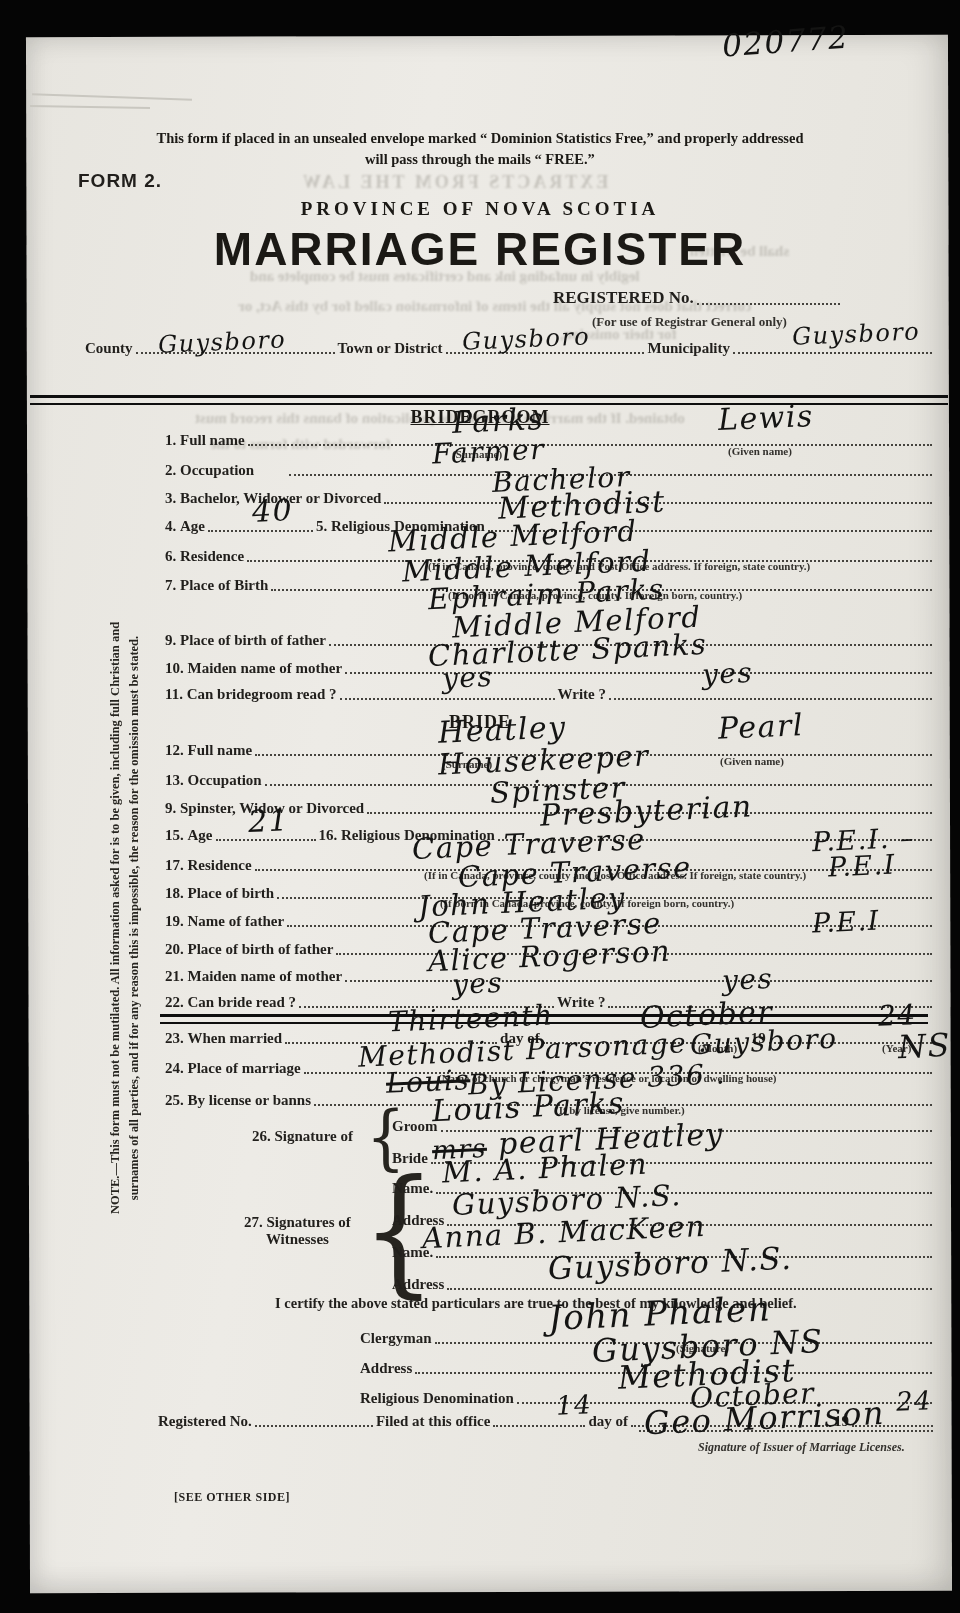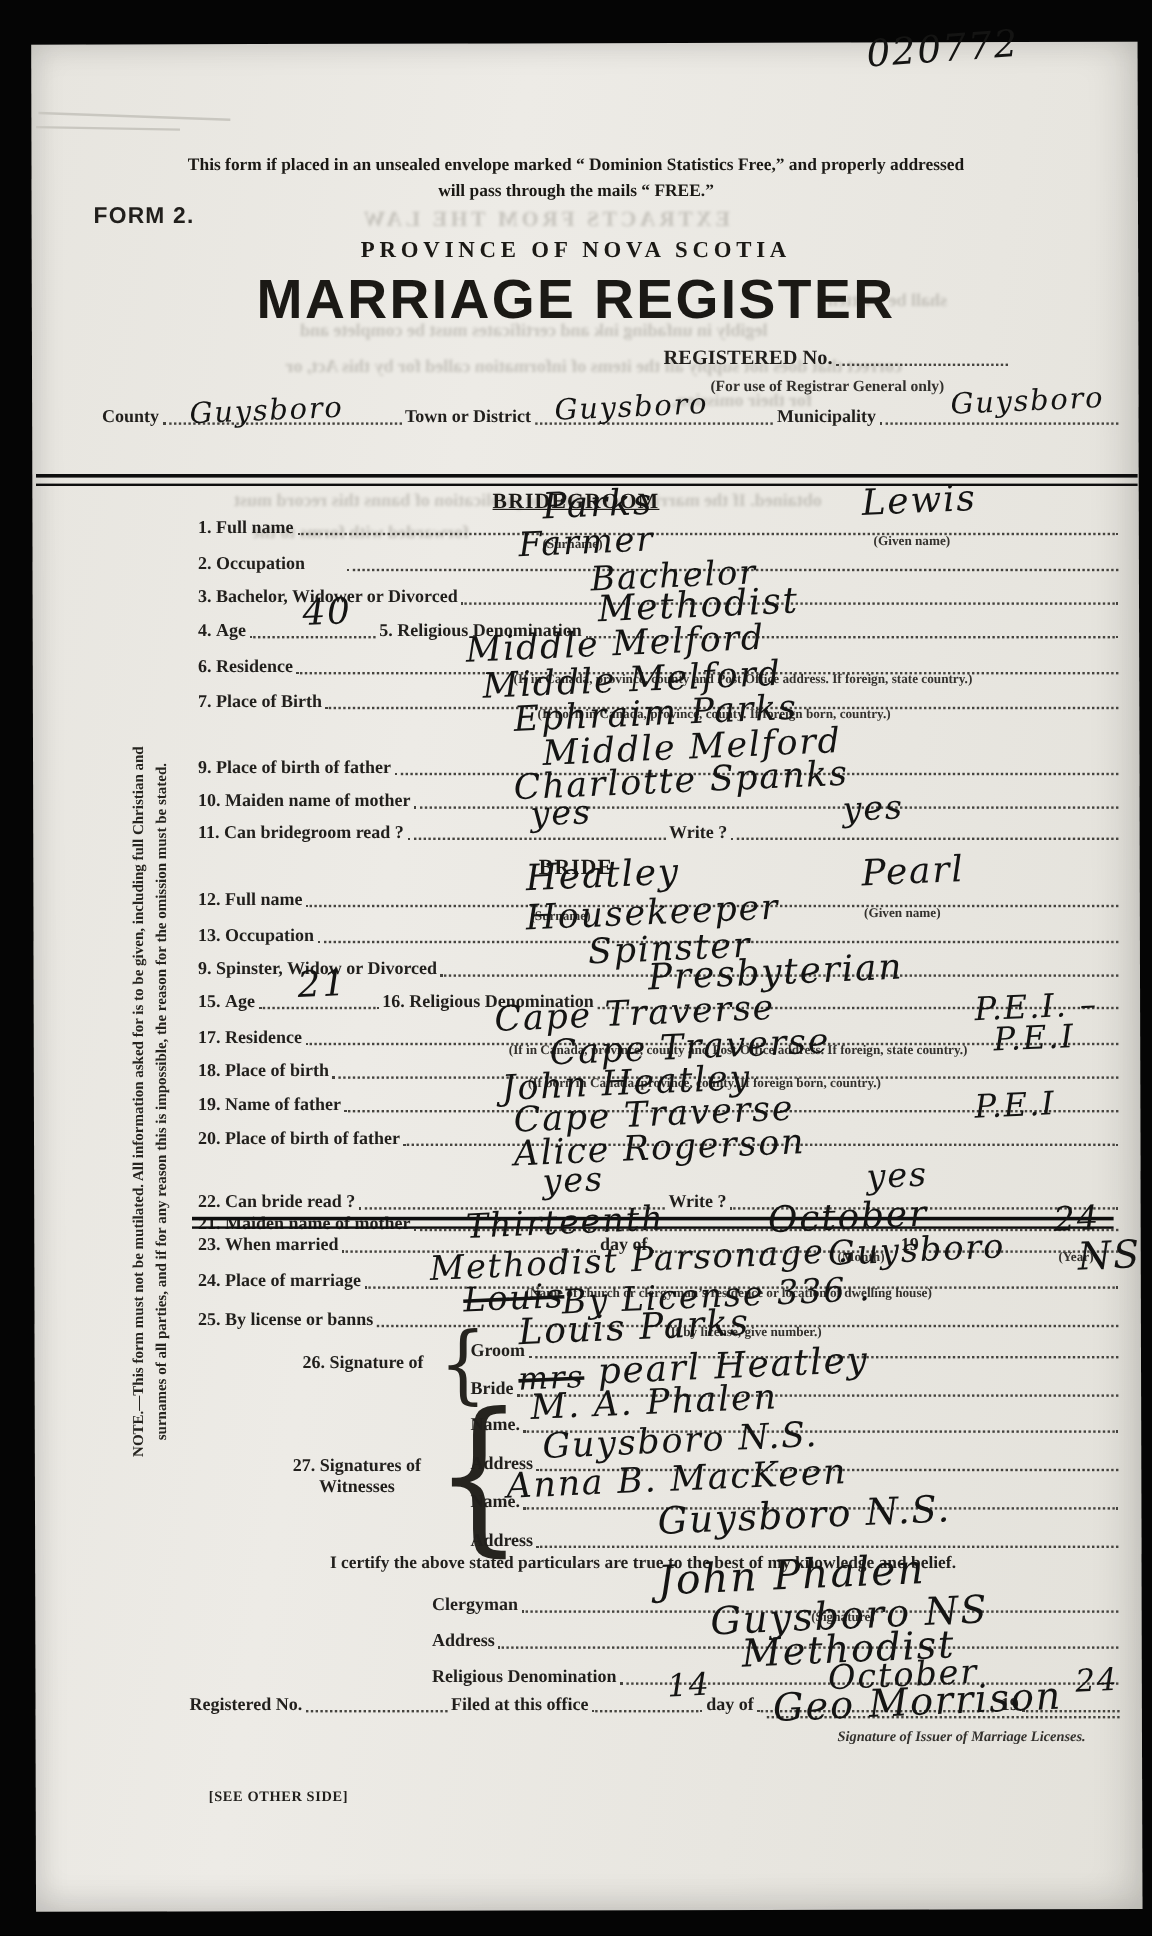--- a/index.html
+++ b/index.html
@@ -201,21 +201,21 @@
   </div>
   <div class="hw" style="left:418px;top:888px;font-size:29px;">John Heatley</div>
 
   <div class="row" style="left:165px;top:941px;width:770px;">
     <span class="lbl"><span>20.</span>&nbsp;<span>Place of birth of father</span></span>
     <span class="lead"></span>
   </div>
   <div class="hw" style="left:428px;top:914px;font-size:29px;">Cape Traverse</div>
   <div class="hw" style="left:812px;top:908px;font-size:27px;">P.E.I</div>
 
-  <div class="row" style="left:165px;top:968px;width:770px;margin-top:44px;">
+  <div class="row" style="left:165px;top:968px;width:770px;">
     <span class="lbl"><span>21.</span>&nbsp;<span>Maiden name of mother</span></span>
     <span class="lead"></span>
   </div>
   <div class="hw" style="left:428px;top:942px;font-size:29px;">Alice Rogerson</div>
 
   <div class="row" style="left:165px;top:994px;width:770px;">
     <span class="lbl"><span>22.</span>&nbsp;<span>Can bride read ?</span></span>
     <span class="lead fix" style="width:255px;"></span>
     <span class="lbl">Write ?</span>
     <span class="lead"></span>

